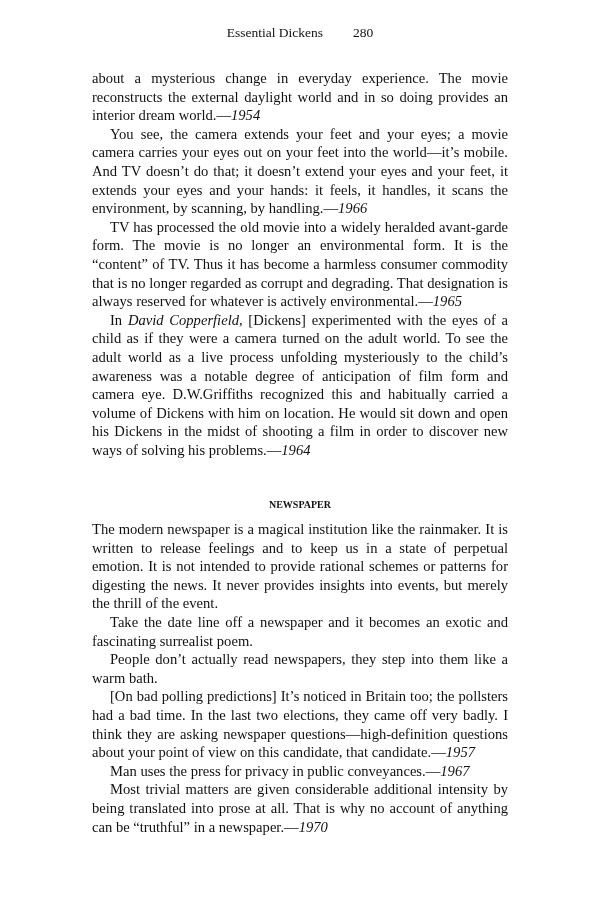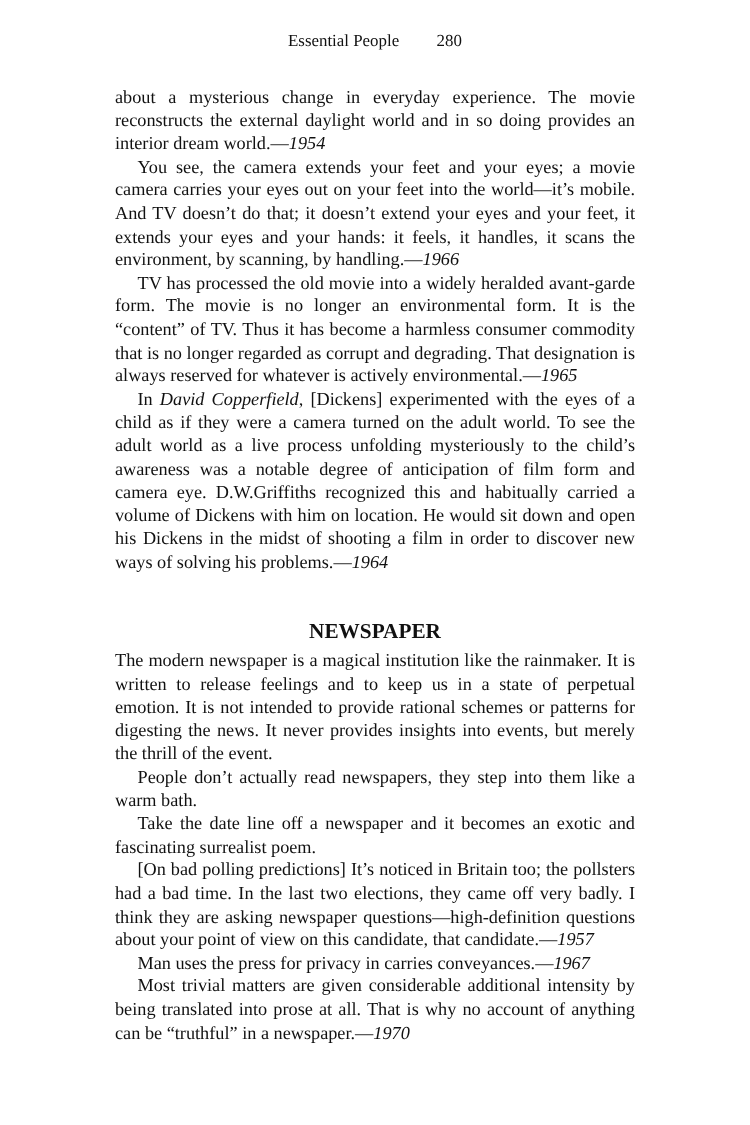--- a/index.html
+++ b/index.html
@@ -48,50 +48,50 @@
       font-style: italic;
       margin-top: 48px;
     }
     .title-it {
       font-style: italic;
     }
     .section-heading {
       text-align: center;
       font-weight: bold;
       margin: 37px 0 5px 0;
-      font-size: 17px;
+      font-size: 10px;
       line-height: 18.6px;
       text-indent: 0;
     }
   </style>
 </head>
 <body>
 
 <div class="running-header">
-  <span>Essential People</span><span class="page-num">280</span>
+  <span>Essential Dickens</span><span class="page-num">280</span>
 </div>
 
 <div class="page-body">
 
   <p class="noindent"><span>about a mysterious change in everyday experience. The movie reconstructs the external daylight world and in so doing provides an interior dream world.—</span><span class="date">1954</span></p>
 
   <p><span>You see, the camera extends your feet and your eyes; a movie camera carries your eyes out on your feet into the world—it’s mobile. And TV doesn’t do that; it doesn’t extend your eyes and your feet, it extends your eyes and your hands: it feels, it handles, it scans the environment, by scanning, by handling.—</span><span class="date">1966</span></p>
 
   <p><span>TV has processed the old movie into a widely heralded avant-garde form. The movie is no longer an environmental form. It is the “content” of TV. Thus it has become a harmless consumer commodity that is no longer regarded as corrupt and degrading. That designation is always reserved for whatever is actively environmental.—</span><span class="date">1965</span></p>
 
   <p><span>In </span><span class="title-it">David Copperfield</span><span>, [Dickens] experimented with the eyes of a child as if they were a camera turned on the adult world. To see the adult world as a live process unfolding mysteriously to the child’s awareness was a notable degree of anticipation of film form and camera eye. D.W.Griffiths recognized this and habitually carried a volume of Dickens with him on location. He would sit down and open his Dickens in the midst of shooting a film in order to discover new ways of solving his problems.—</span><span class="date">1964</span></p>
 
   <div class="section-heading">NEWSPAPER</div>
 
   <p class="noindent"><span>The modern newspaper is a magical institution like the rainmaker. It is written to release feelings and to keep us in a state of perpetual emotion. It is not intended to provide rational schemes or patterns for digesting the news. It never provides insights into events, but merely the thrill of the event.</span></p>
 
+  <p><span>Take the date line off a newspaper and it becomes an exotic and fascinating surrealist poem.</span></p>
+
   <p><span>People don’t actually read newspapers, they step into them like a warm bath.</span></p>
-
-  <p><span>Take the date line off a newspaper and it becomes an exotic and fascinating surrealist poem.</span></p>
 
   <p><span>[On bad polling predictions] It’s noticed in Britain too; the pollsters had a bad time. In the last two elections, they came off very badly. I think they are asking newspaper questions—high-definition questions about your point of view on this candidate, that candidate.—</span><span class="date">1957</span></p>
 
-  <p><span>Man uses the press for privacy in carries conveyances.—</span><span class="date">1967</span></p>
+  <p><span>Man uses the press for privacy in public conveyances.—</span><span class="date">1967</span></p>
 
   <p><span>Most trivial matters are given considerable additional intensity by being translated into prose at all. That is why no account of anything can be “truthful” in a newspaper.—</span><span class="date">1970</span></p>
 
 
 </div>
 
 </body></html>

